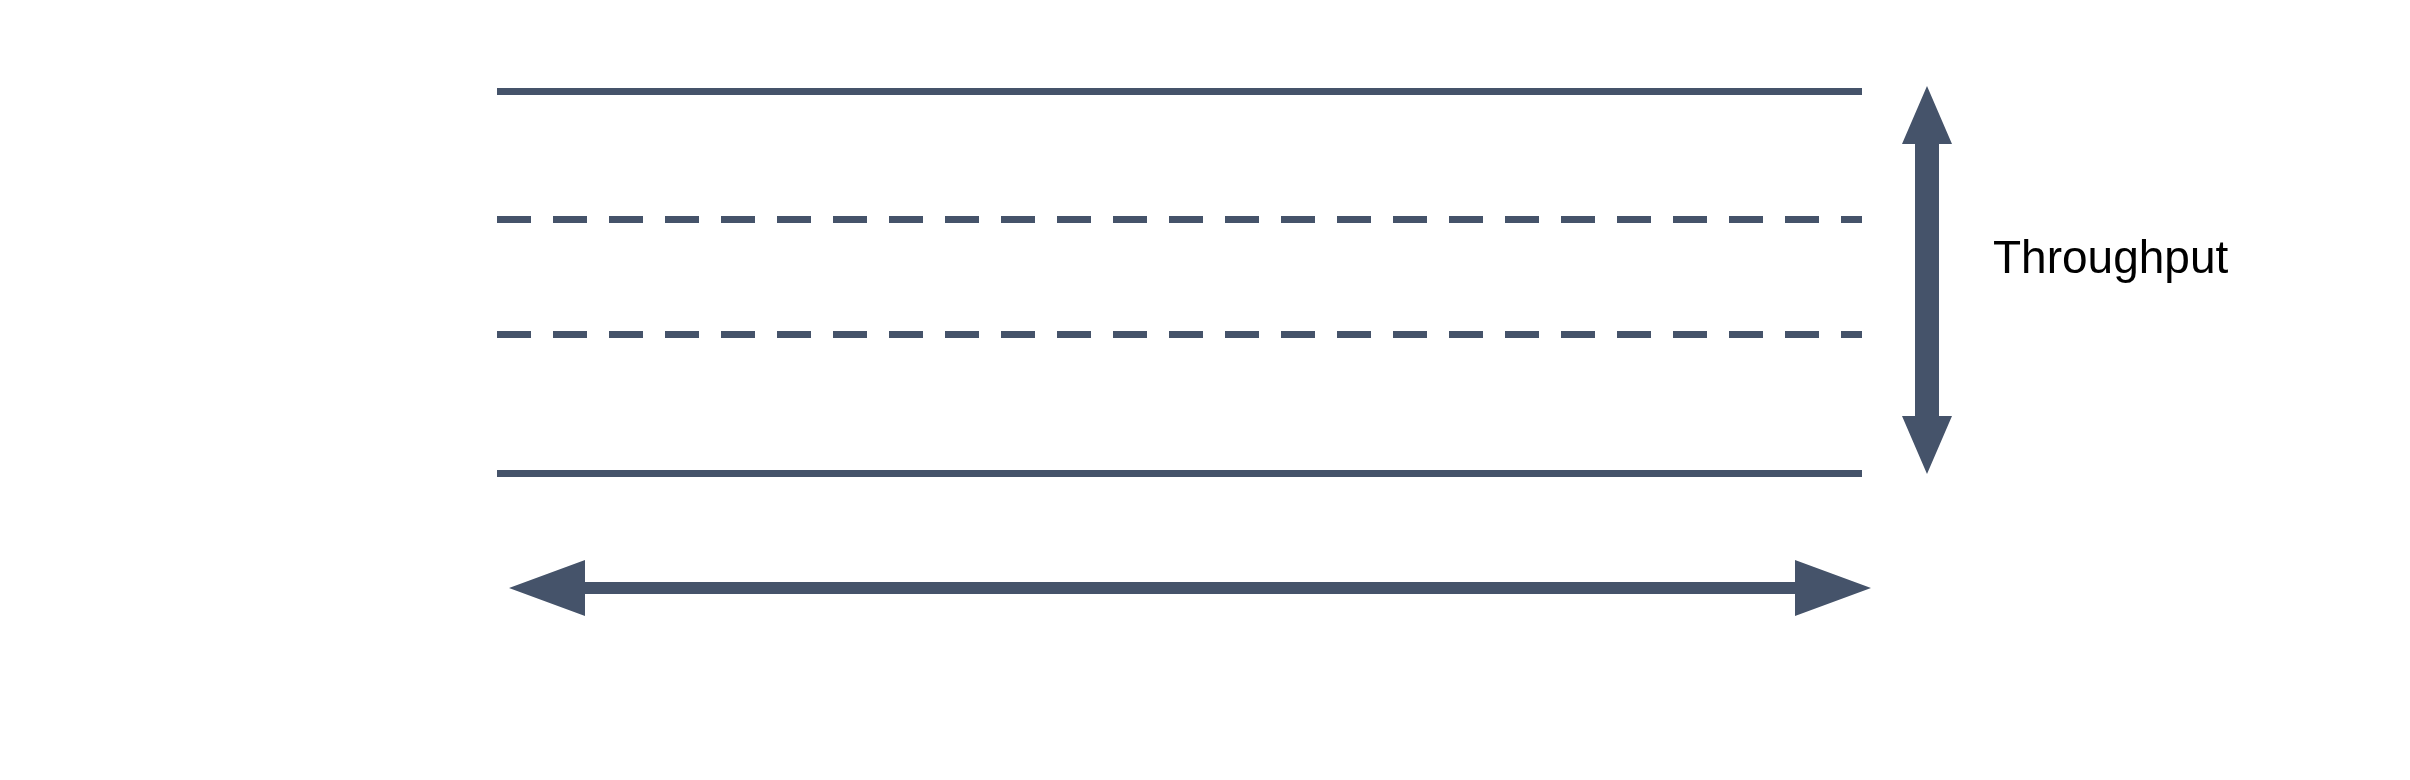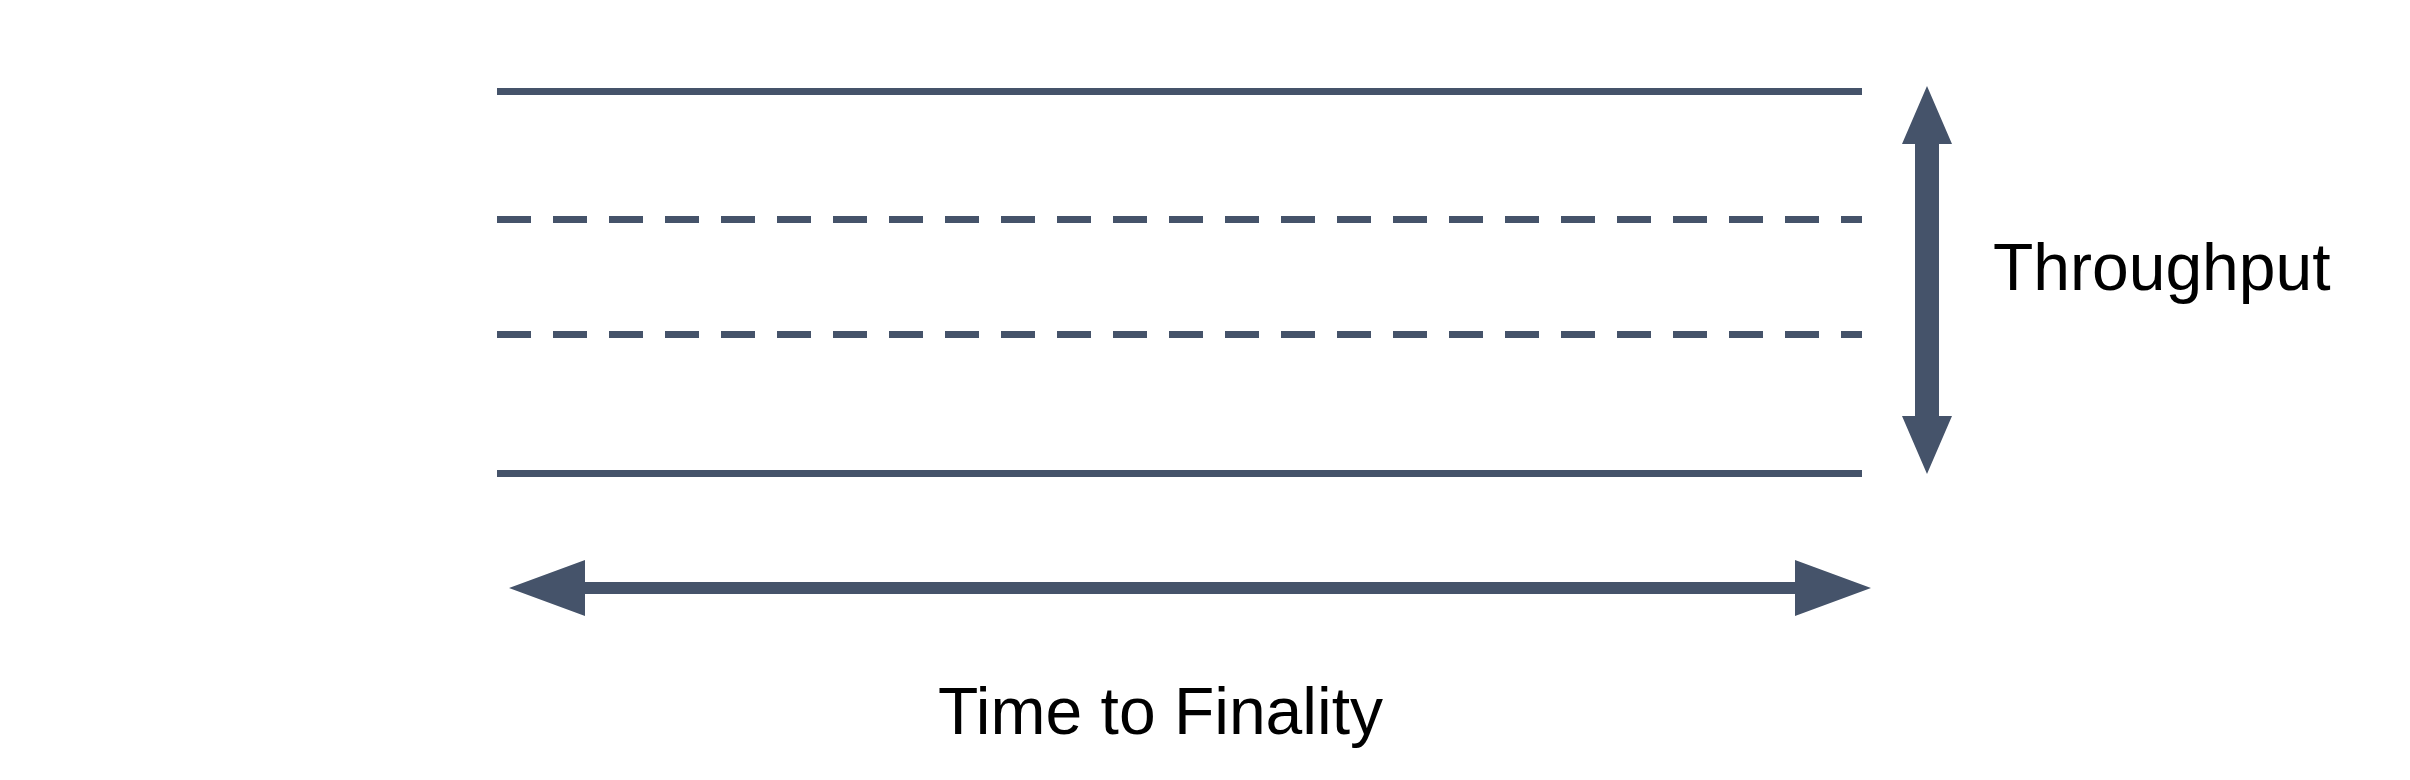--- a/index.html
+++ b/index.html
@@ -56,21 +56,21 @@
     top: 540px;
     width: 1390px;
     height: 100px;
   }
 
   
   .label {
     position: absolute;
     color: #000000;
     font-family: "Liberation Sans", sans-serif;
-    font-size: 66px;
+    font-size: 46px;
     line-height: 1;
     white-space: nowrap;
   }
   #throughput-label {
     left: 1993px;
     top: 234px;
   }
   #finality-label {
     left: 938px;
     top: 678px;
@@ -89,15 +89,14 @@
   <svg class="arrow-svg" id="throughput-arrow" viewBox="0 0 84 396">
     <polygon points="42,4 67,62 54,62 54,334 67,334 42,392 17,334 30,334 30,62 17,62" fill="#45536A"></polygon>
   </svg>
 
   <svg class="arrow-svg" id="finality-arrow" viewBox="0 0 1390 100">
     <polygon points="14,48 90,20 90,42 1300,42 1300,20 1376,48 1300,76 1300,54 90,54 90,76" fill="#45536A"></polygon>
   </svg>
 
   <div class="label" id="throughput-label">Throughput</div>
 
-  <div class="label" id="finality-label">Time to Finality</div>
 
 </div>
 
 </body></html>

